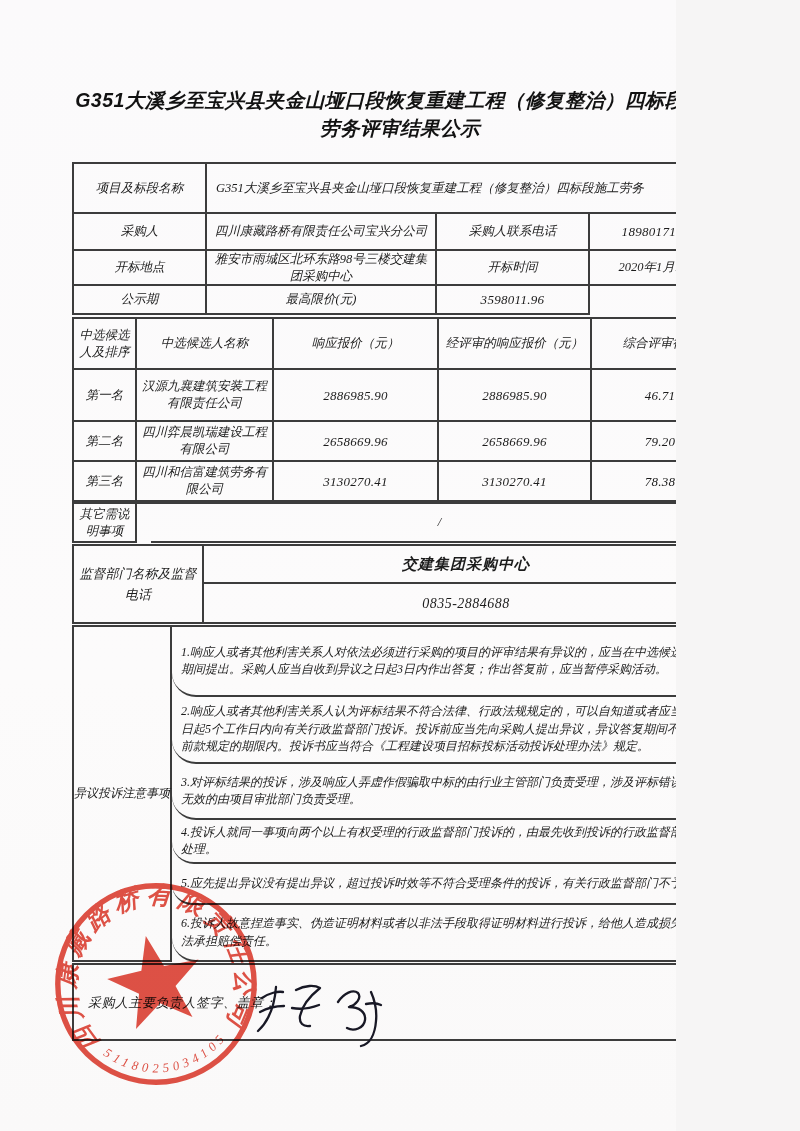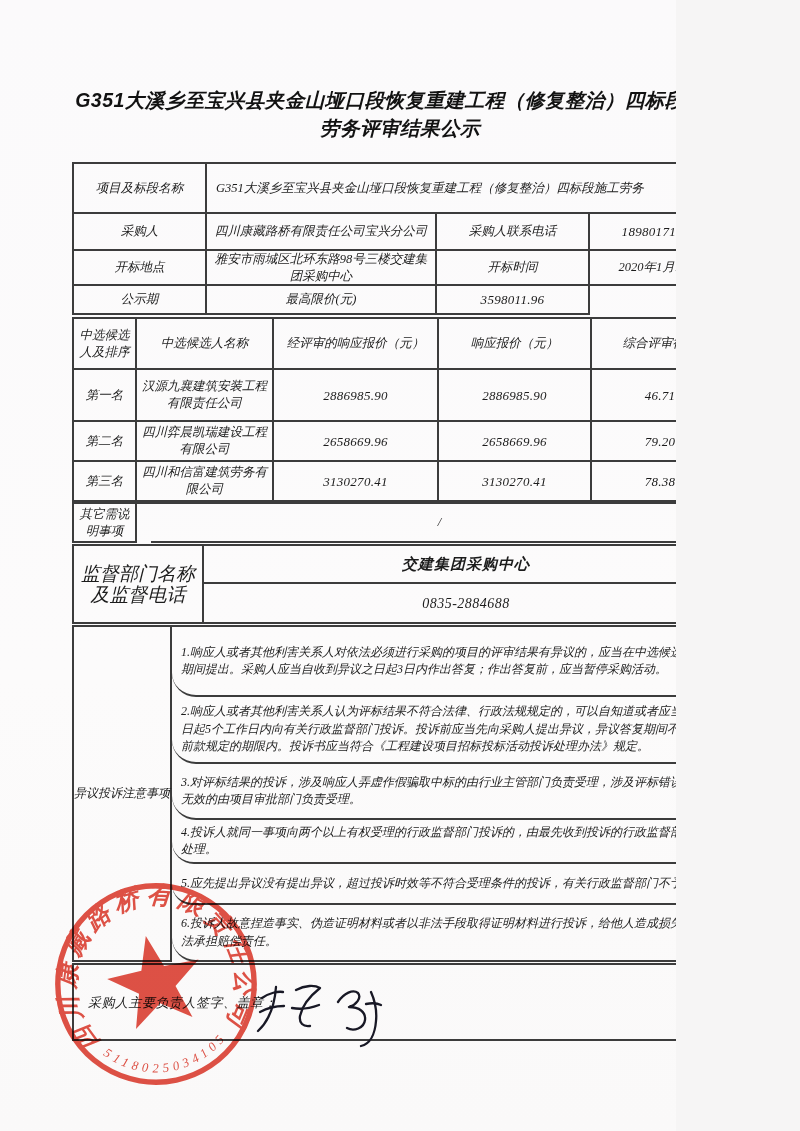--- a/index.html
+++ b/index.html
@@ -41,21 +41,21 @@
     padding:0 4px;
   }
   .cell.left{justify-content:flex-start;text-align:left;padding-left:9px;}
   .cell.num{font-size:13px;letter-spacing:.3px;}
   .sec-a{grid-template-columns:133px 230px 153px 1fr;grid-template-rows:50px 37px 35px 29px;}
   .sec-a .span3{grid-column:2 / -1;}
   .sec-b{grid-template-columns:63px 137px 165px 153px 1fr;grid-template-rows:51px 52px 40px 40px;}
   .sec-c{grid-template-columns:63px 1fr;grid-template-rows:39px;}
   .sec-c .cell{font-size:12.5px;}
   .sec-d{grid-template-columns:130px 1fr;grid-template-rows:38px 40px;}
-  .sec-d .rowspan{grid-column:1;grid-row:1 / span 2;font-size:19px;line-height:21px;}
+  .sec-d .rowspan{grid-column:1;grid-row:1 / span 2;font-size:13px;line-height:21px;}
   .sec-d .dept{font-size:15px;font-weight:600;letter-spacing:1px;}
   .sec-d .phone{font-size:14px;letter-spacing:.5px;}
   .sec-e{grid-template-columns:98px 1fr;grid-template-rows:70px 67px 56px 44px 41px 57px;}
   .sec-e .rowspan{grid-column:1;grid-row:1 / span 6;font-size:12px;white-space:nowrap;padding:0;}
   .sec-e .item{justify-content:flex-start;align-items:center;text-align:left;font-size:12px;line-height:17.5px;padding:5px 10px 5px 9px;border-radius:24px;}
   .sec-f{grid-template-columns:1fr;grid-template-rows:76px;}
   .sec-f .cell{justify-content:flex-start;text-align:left;padding-left:14px;font-size:13px;letter-spacing:.5px;}
   .stamp-svg{
     position:absolute;left:48px;top:876px;width:216px;height:216px;
     mix-blend-mode:multiply;opacity:.88;pointer-events:none;
@@ -87,22 +87,22 @@
     <div class="cell">2020年1月19日</div>
 
     <div class="cell">公示期</div>
     <div class="cell">最高限价(元)</div>
     <div class="cell num">3598011.96</div>
   </div>
 
   <div class="sec sec-b" style="top:317px;">
     <div class="cell">中选候选人及排序</div>
     <div class="cell">中选候选人名称</div>
+    <div class="cell">响应报价（元）</div>
     <div class="cell">经评审的响应报价（元）</div>
-    <div class="cell">响应报价（元）</div>
     <div class="cell">综合评审得分</div>
 
     <div class="cell">第一名</div>
     <div class="cell">汉源九襄建筑安装工程有限责任公司</div>
     <div class="cell num">2886985.90</div>
     <div class="cell num">2886985.90</div>
     <div class="cell num">46.71</div>
 
     <div class="cell">第二名</div>
     <div class="cell">四川弈晨凯瑞建设工程有限公司</div>

